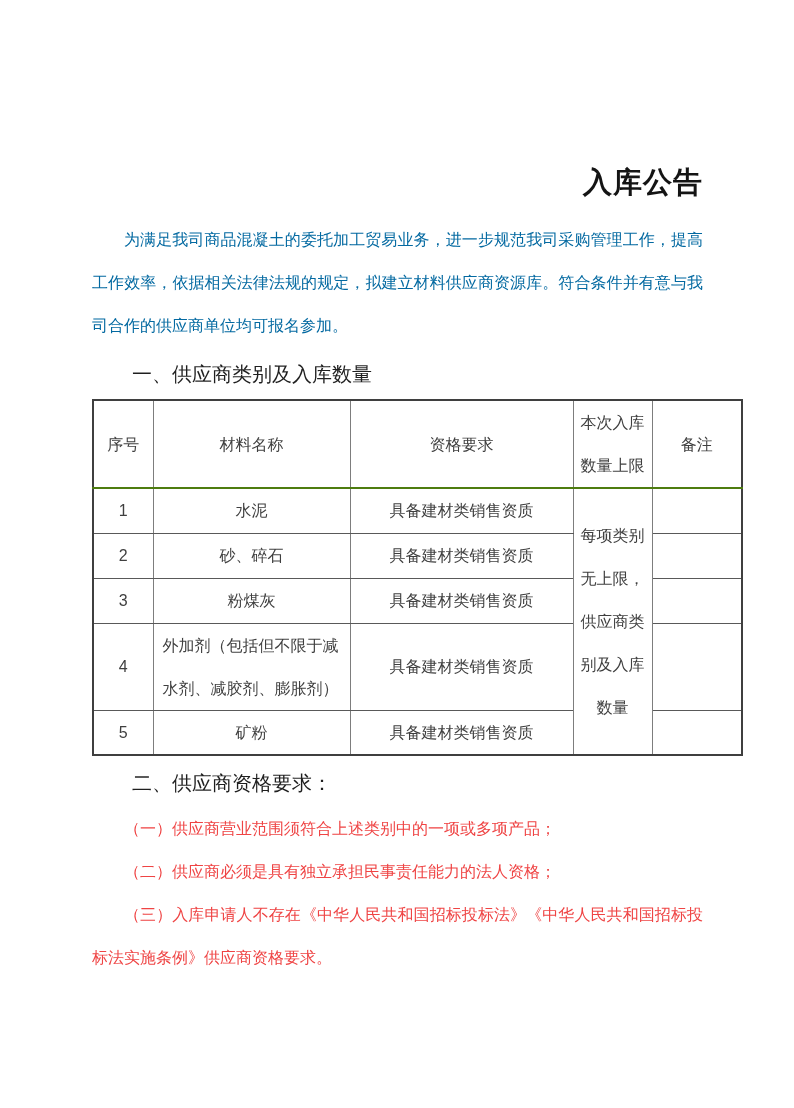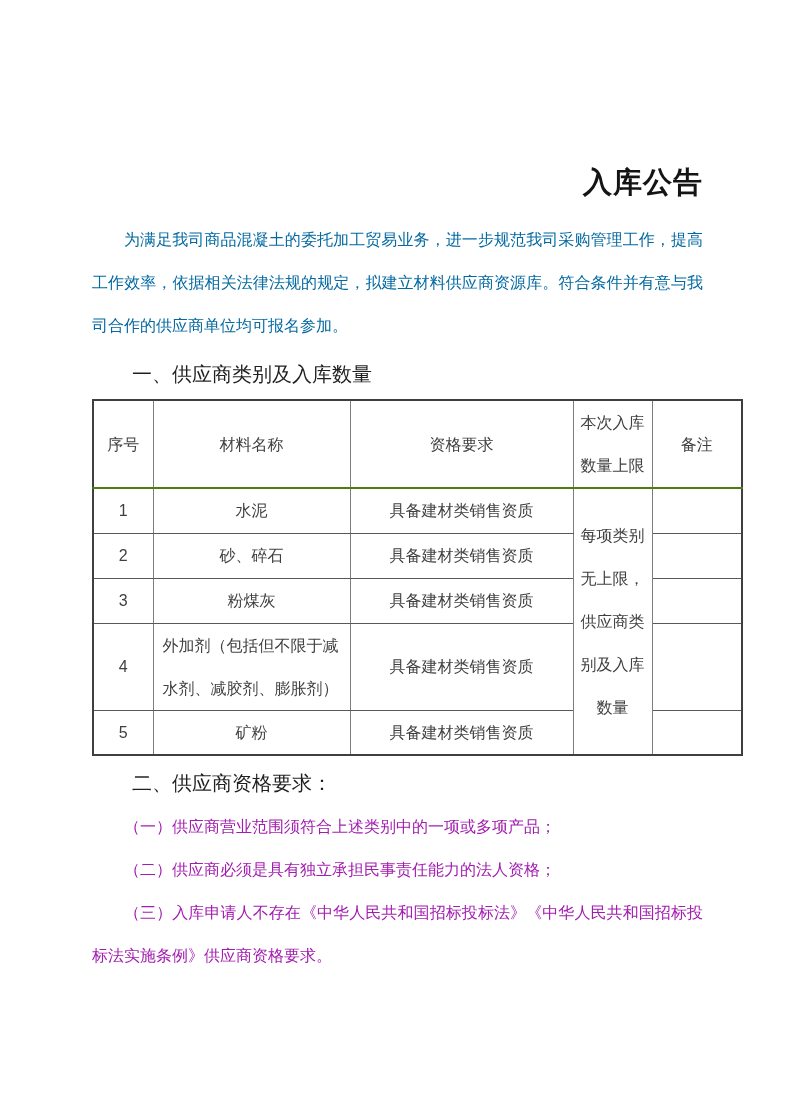--- a/index.html
+++ b/index.html
@@ -73,22 +73,21 @@
     text-align: left;
     padding: 0 9px;
   }
   .req-items p {
     margin: 0;
     font-size: 16px;
     line-height: 43px;
     text-indent: 2em;
     text-align: justify;
     text-justify: inter-ideograph;
-    color: #a21caf;
-    font-family: Liberation Mono, monospace;
+    color: #ef4444;
   }
   .req-items { margin-top: 10px; }
 </style>
 </head>
 <body>
 
 <div class="page">
 
   <h1 class="doc-title">入库公告</h1>
 

